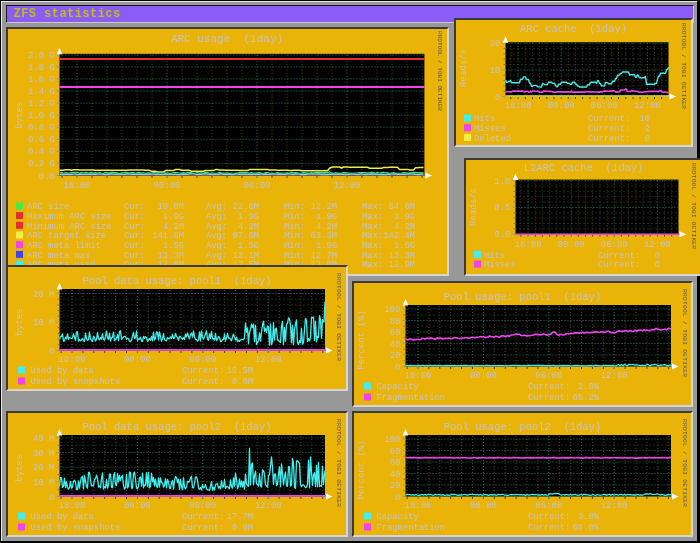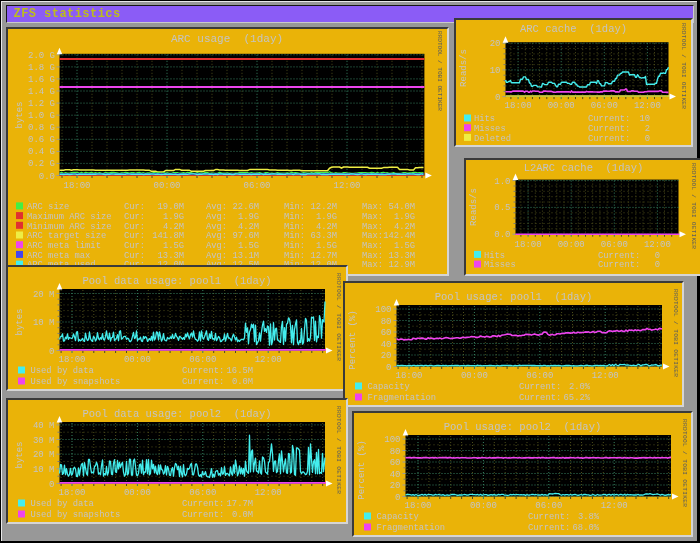--- a/index.html
+++ b/index.html
@@ -481,21 +481,21 @@
         <text x="22.5" y="106.2" font-size="8.8" fill="#C4C4C4">Used by data</text>
         <text x="174.0" y="106.2" font-size="8.8" fill="#C4C4C4">Current:</text>
         <text x="245.0" y="106.2" font-size="8.8" text-anchor="end" fill="#C4C4C4">16.5M</text>
         <rect x="10" y="110.5" width="7" height="7" fill="#EE44EE"></rect>
         <text x="22.5" y="117.2" font-size="8.8" fill="#C4C4C4">Used by snapshots</text>
         <text x="174.0" y="117.2" font-size="8.8" fill="#C4C4C4">Current:</text>
         <text x="245.0" y="117.2" font-size="8.8" text-anchor="end" fill="#C4C4C4">0.0M</text>
       </g>
     </svg>
   </div>
-<div class="panel" style="left:343px;top:281px;width:337px;height:122px">
+<div class="panel" style="left:352px;top:281px;width:337px;height:122px">
     <svg width="337" height="122" font-family="Liberation Mono, monospace">
       <g style="will-change:transform">
         <rect x="51.5" y="22" width="265.5" height="61.5" fill="#000"></rect>
         <text x="168.5" y="16.5" font-size="10.5" text-anchor="middle" fill="#C4C4C4">Pool usage: pool1&nbsp;&nbsp;(1day)</text>
         <text x="0" y="0" font-size="9" fill="#C4C4C4" text-anchor="middle" transform="translate(10,57) rotate(-90)">Percent (%)</text>
         <line x1="53.1" y1="23.0" x2="53.1" y2="83.5" stroke="#4D4D1A" stroke-width="1" stroke-dasharray="1,2"></line>
         <line x1="74.9" y1="23.0" x2="74.9" y2="83.5" stroke="#4D4D1A" stroke-width="1" stroke-dasharray="1,2"></line>
         <line x1="85.8" y1="23.0" x2="85.8" y2="83.5" stroke="#4D4D1A" stroke-width="1" stroke-dasharray="1,2"></line>
         <line x1="96.7" y1="23.0" x2="96.7" y2="83.5" stroke="#4D4D1A" stroke-width="1" stroke-dasharray="1,2"></line>
         <line x1="107.6" y1="23.0" x2="107.6" y2="83.5" stroke="#4D4D1A" stroke-width="1" stroke-dasharray="1,2"></line>
@@ -585,21 +585,21 @@
         <text x="22.5" y="106.2" font-size="8.8" fill="#C4C4C4">Capacity</text>
         <text x="174.0" y="106.2" font-size="8.8" fill="#C4C4C4">Current:</text>
         <text x="245.0" y="106.2" font-size="8.8" text-anchor="end" fill="#C4C4C4">2.0%</text>
         <rect x="10" y="110.5" width="7" height="7" fill="#EE44EE"></rect>
         <text x="22.5" y="117.2" font-size="8.8" fill="#C4C4C4">Fragmentation</text>
         <text x="174.0" y="117.2" font-size="8.8" fill="#C4C4C4">Current:</text>
         <text x="245.0" y="117.2" font-size="8.8" text-anchor="end" fill="#C4C4C4">65.2%</text>
       </g>
     </svg>
   </div>
-<div class="panel" style="left:6px;top:398px;width:338px;height:122px">
+<div class="panel" style="left:6px;top:411px;width:338px;height:122px">
     <svg width="338" height="122" font-family="Liberation Mono, monospace">
       <g style="will-change:transform">
         <rect x="51.5" y="22" width="265.5" height="61.5" fill="#000"></rect>
         <text x="169.0" y="16.5" font-size="10.5" text-anchor="middle" fill="#C4C4C4">Pool data usage: pool2&nbsp;&nbsp;(1day)</text>
         <text x="0" y="0" font-size="9" fill="#C4C4C4" text-anchor="middle" transform="translate(14,55) rotate(-90)">bytes</text>
         <line x1="53.1" y1="23.0" x2="53.1" y2="83.5" stroke="#4D4D1A" stroke-width="1" stroke-dasharray="1,2"></line>
         <line x1="74.9" y1="23.0" x2="74.9" y2="83.5" stroke="#4D4D1A" stroke-width="1" stroke-dasharray="1,2"></line>
         <line x1="85.8" y1="23.0" x2="85.8" y2="83.5" stroke="#4D4D1A" stroke-width="1" stroke-dasharray="1,2"></line>
         <line x1="96.7" y1="23.0" x2="96.7" y2="83.5" stroke="#4D4D1A" stroke-width="1" stroke-dasharray="1,2"></line>
         <line x1="107.6" y1="23.0" x2="107.6" y2="83.5" stroke="#4D4D1A" stroke-width="1" stroke-dasharray="1,2"></line>

